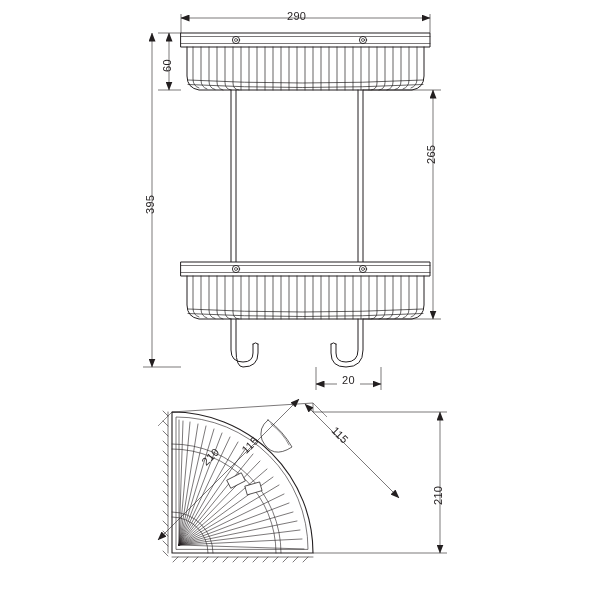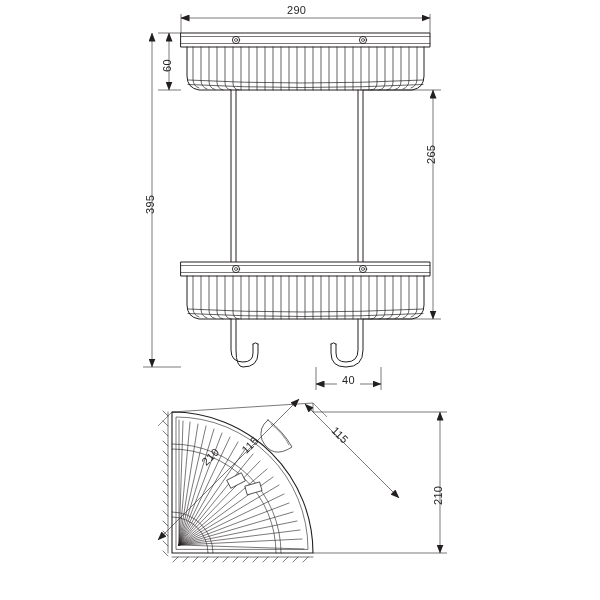--- a/index.html
+++ b/index.html
@@ -284,29 +284,29 @@
 
       <line x1="313" y1="403" x2="327" y2="417" stroke-width="0.5"></line>
       <line x1="313" y1="412" x2="447" y2="412"></line>
       <line x1="305" y1="404" x2="399" y2="498" marker-start="url(#arS)" marker-end="url(#ar)"></line>
 
       <line x1="313" y1="553" x2="447" y2="553"></line>
       <line x1="440" y1="412" x2="440" y2="553" marker-start="url(#arS)" marker-end="url(#ar)"></line>
     </g>
   </svg>
 
-  <div class="dim-label" style="left:287px; top:5px;">290</div>
+  <div class="dim-label" style="left:287px; top:11px;">290</div>
 
   <div class="dim-label rot90" style="left:162px; top:72px;">60</div>
 
   <div class="dim-label rot90" style="left:145px; top:214px;">395</div>
 
   <div class="dim-label rot90" style="left:426px; top:164px;">265</div>
 
-  <div class="dim-label" style="left:342px; top:375px;">40</div>
+  <div class="dim-label" style="left:342px; top:375px;">20</div>
 
   <div class="dim-label rot45" style="left:200px; top:460px;">210</div>
 
   <div class="dim-label rot45" style="left:240px; top:448px;">115</div>
 
   <div class="dim-label rotm45" style="left:337px; top:425px;">115</div>
 
   <div class="dim-label rot90" style="left:433px; top:505px;">210</div>
 
 </div>

